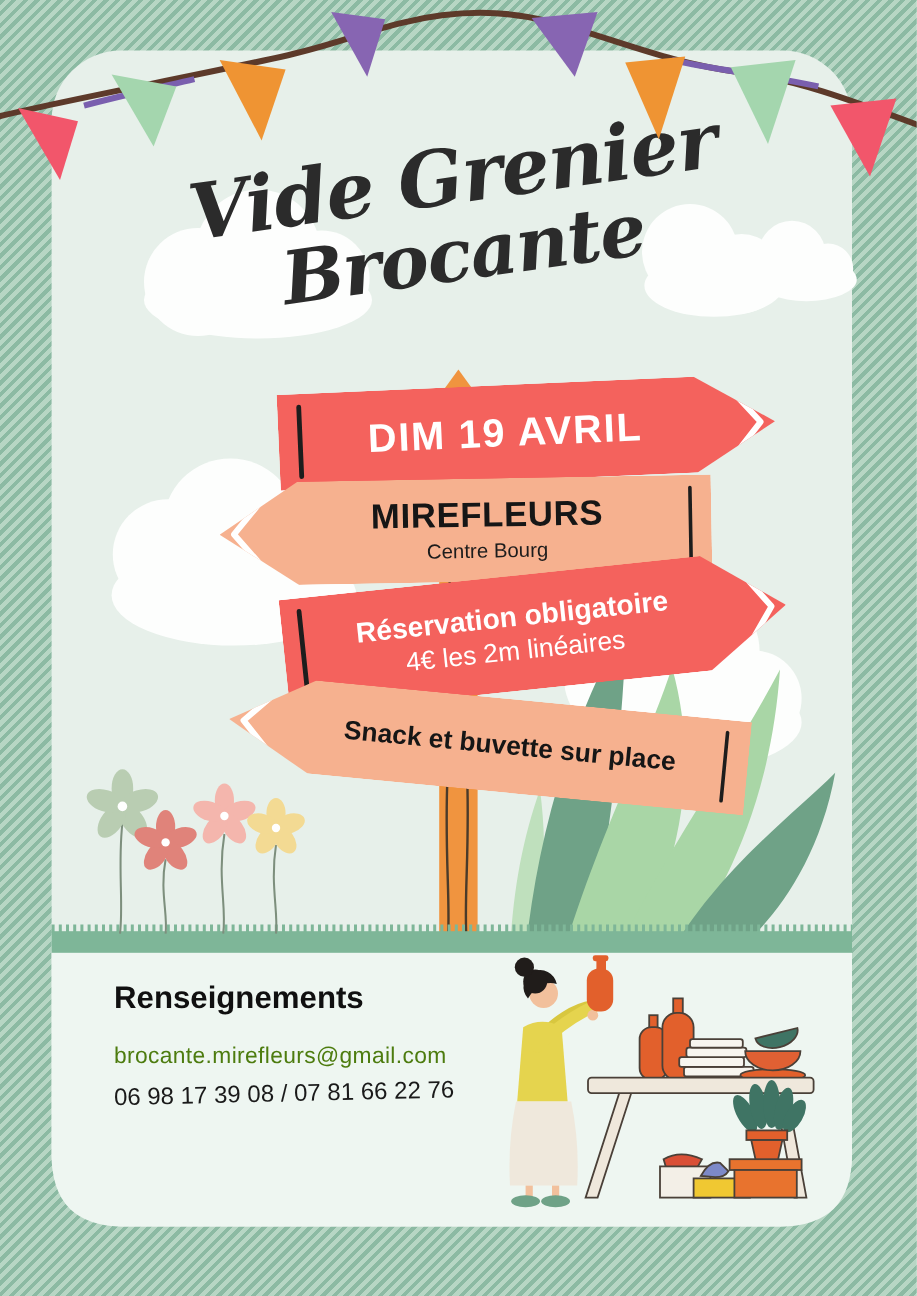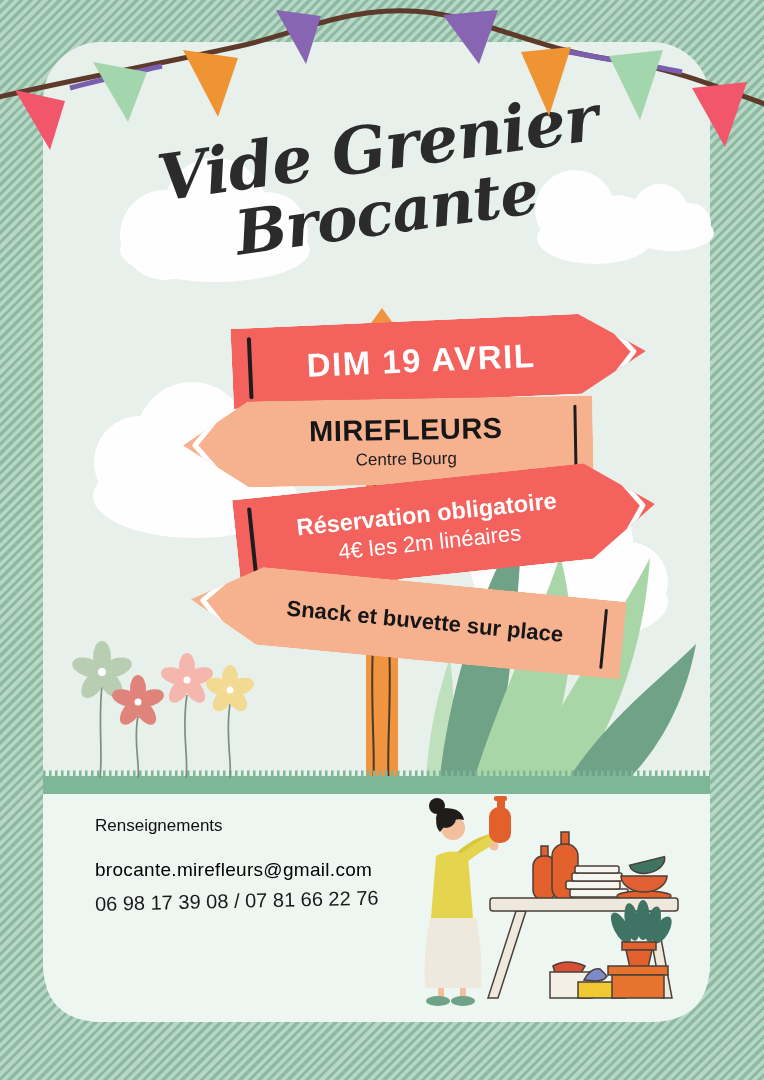--- a/index.html
+++ b/index.html
@@ -39,22 +39,22 @@
   .sign2 .lbl{font-size:29px;font-weight:800;letter-spacing:.5px;}
   .sign2 .sub{font-size:17px;margin-top:3px;color:#1c1c1c;}
   .sign3{left:236px;top:478px;width:332px;height:96px;transform:rotate(-6deg);}
   .sign3 .lbl{font-size:23.5px;font-weight:700;}
   .sign3 .sub{font-size:22px;font-weight:300;margin-top:2px;}
   .sign4{left:190px;top:581px;width:346px;height:78px;transform:rotate(5.5deg);}
   .sign4 .lbl{font-size:22px;font-weight:700;}
 
   
   .contact{position:absolute;left:95px;top:816px;z-index:2;color:#101010;}
-  .contact .head{font-size:17px;font-weight:400;line-height:1.22;}
-  .contact .email{font-size:19px;margin-top:22px;letter-spacing:.3px;color:#000000;}
+  .contact .head{font-size:26px;font-weight:700;line-height:1.22;}
+  .contact .email{font-size:19px;margin-top:22px;letter-spacing:.3px;color:#4d7c0f;}
   .contact .phone{font-size:20px;margin-top:12px;transform:rotate(-1.3deg);transform-origin:left center;color:#1a1a1a;}
 </style>
 </head>
 <body>
 
 <div class="card"></div>
 
 <svg class="layer z1" viewBox="0 0 764 1080">
 
   <g fill="#fdfefd">

